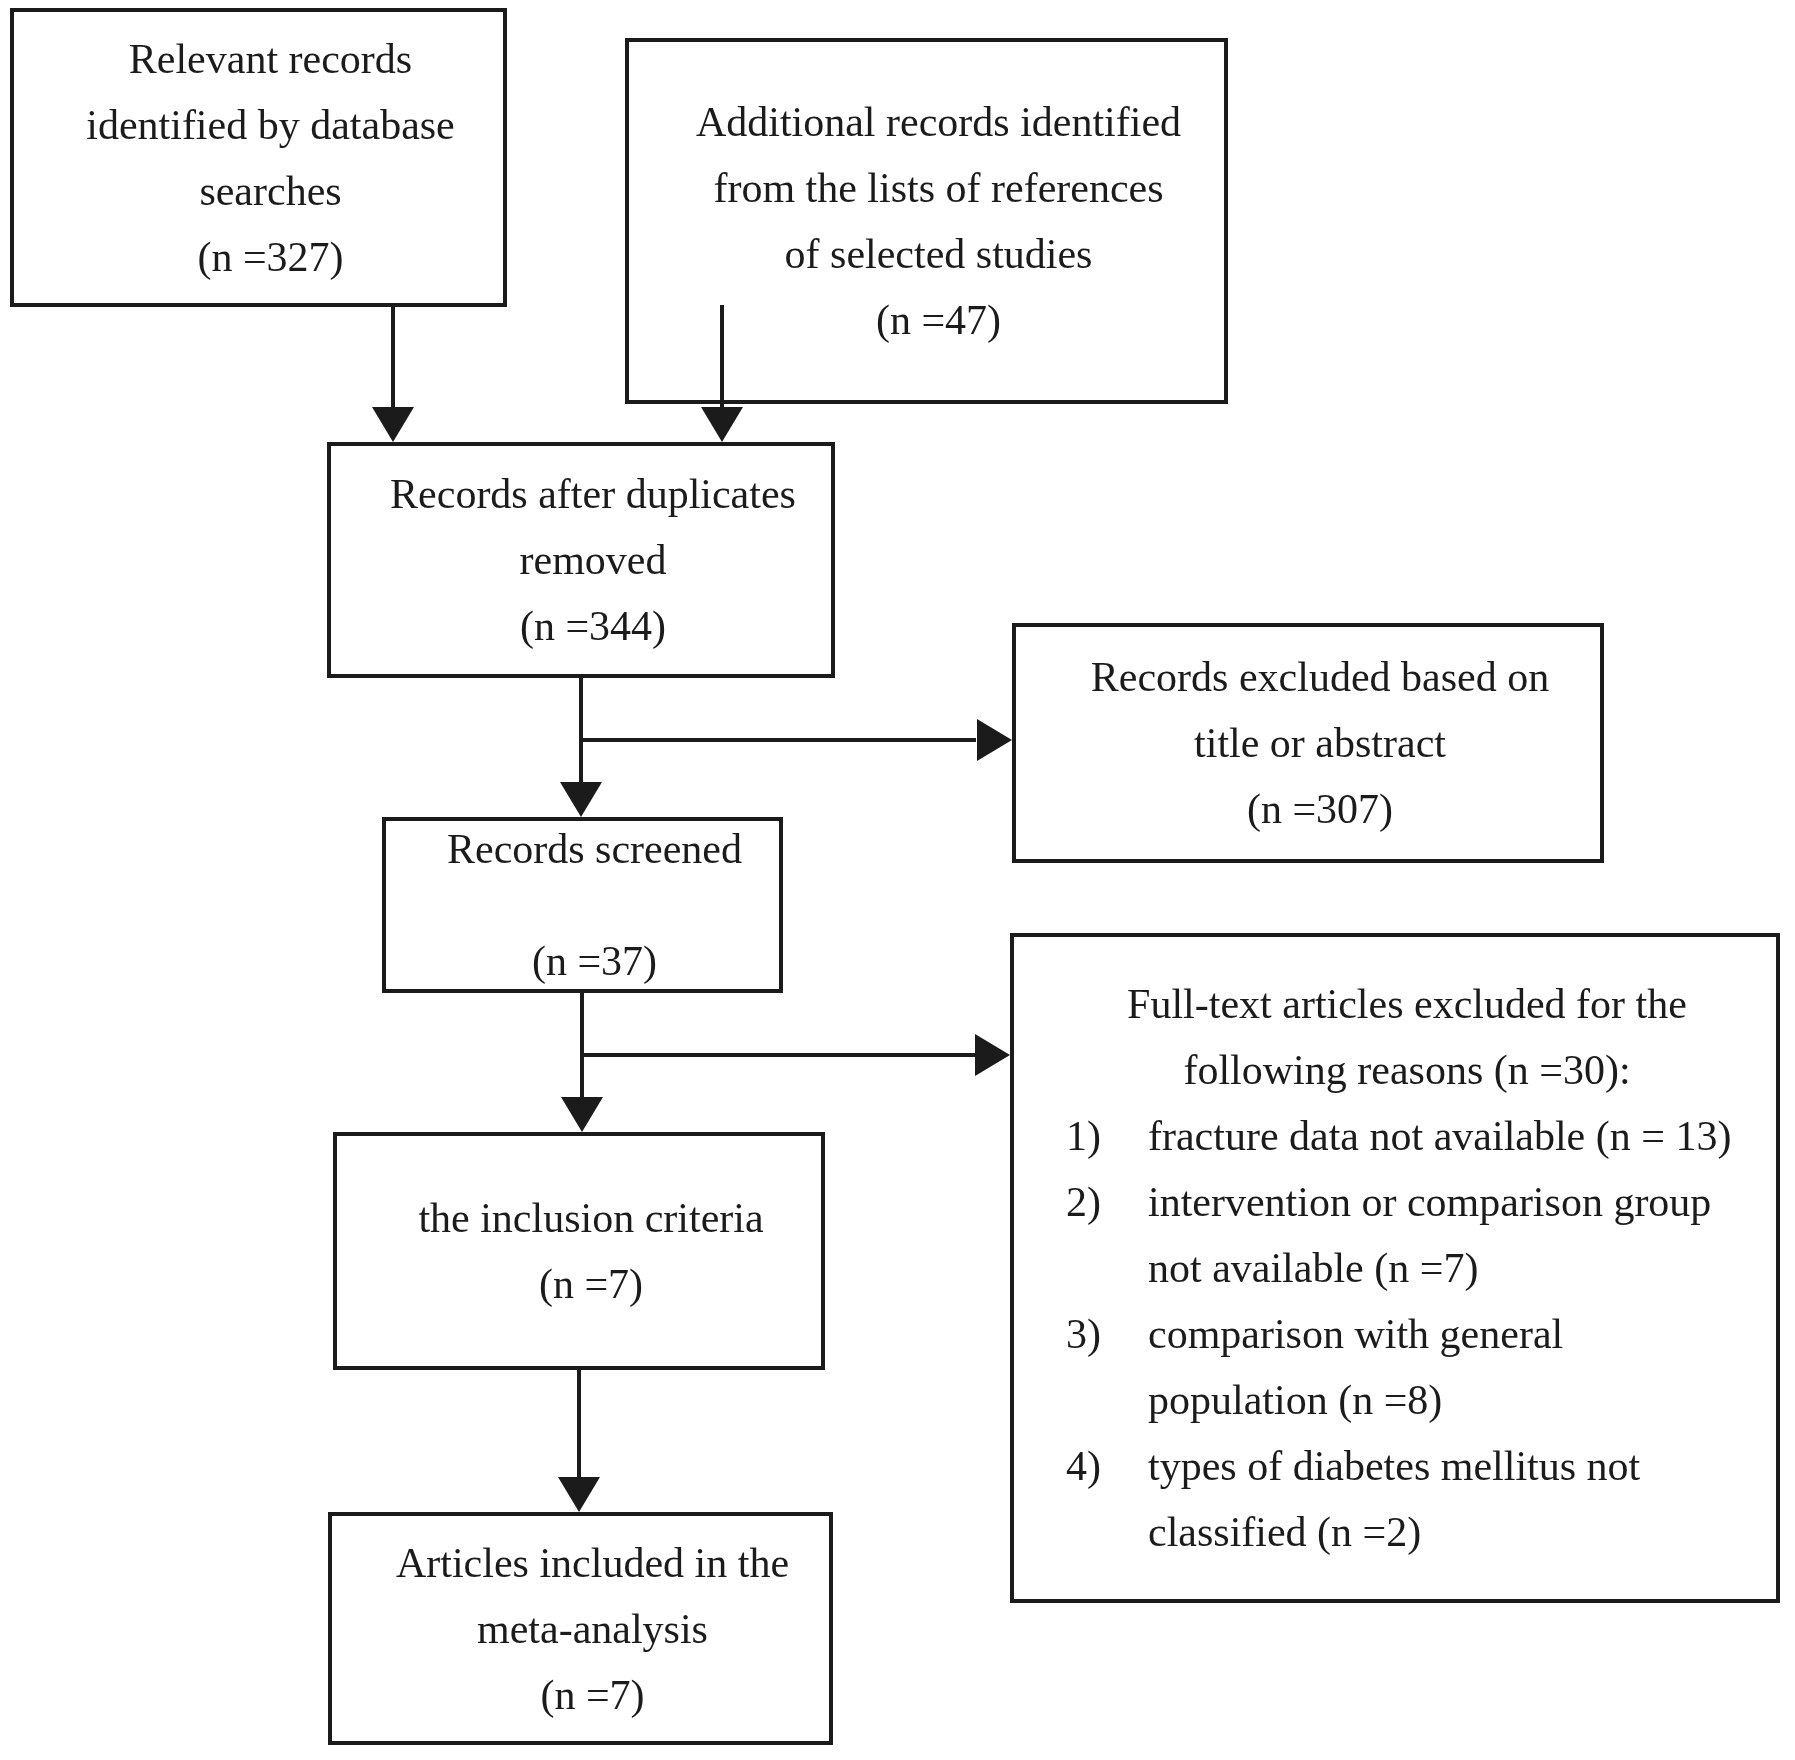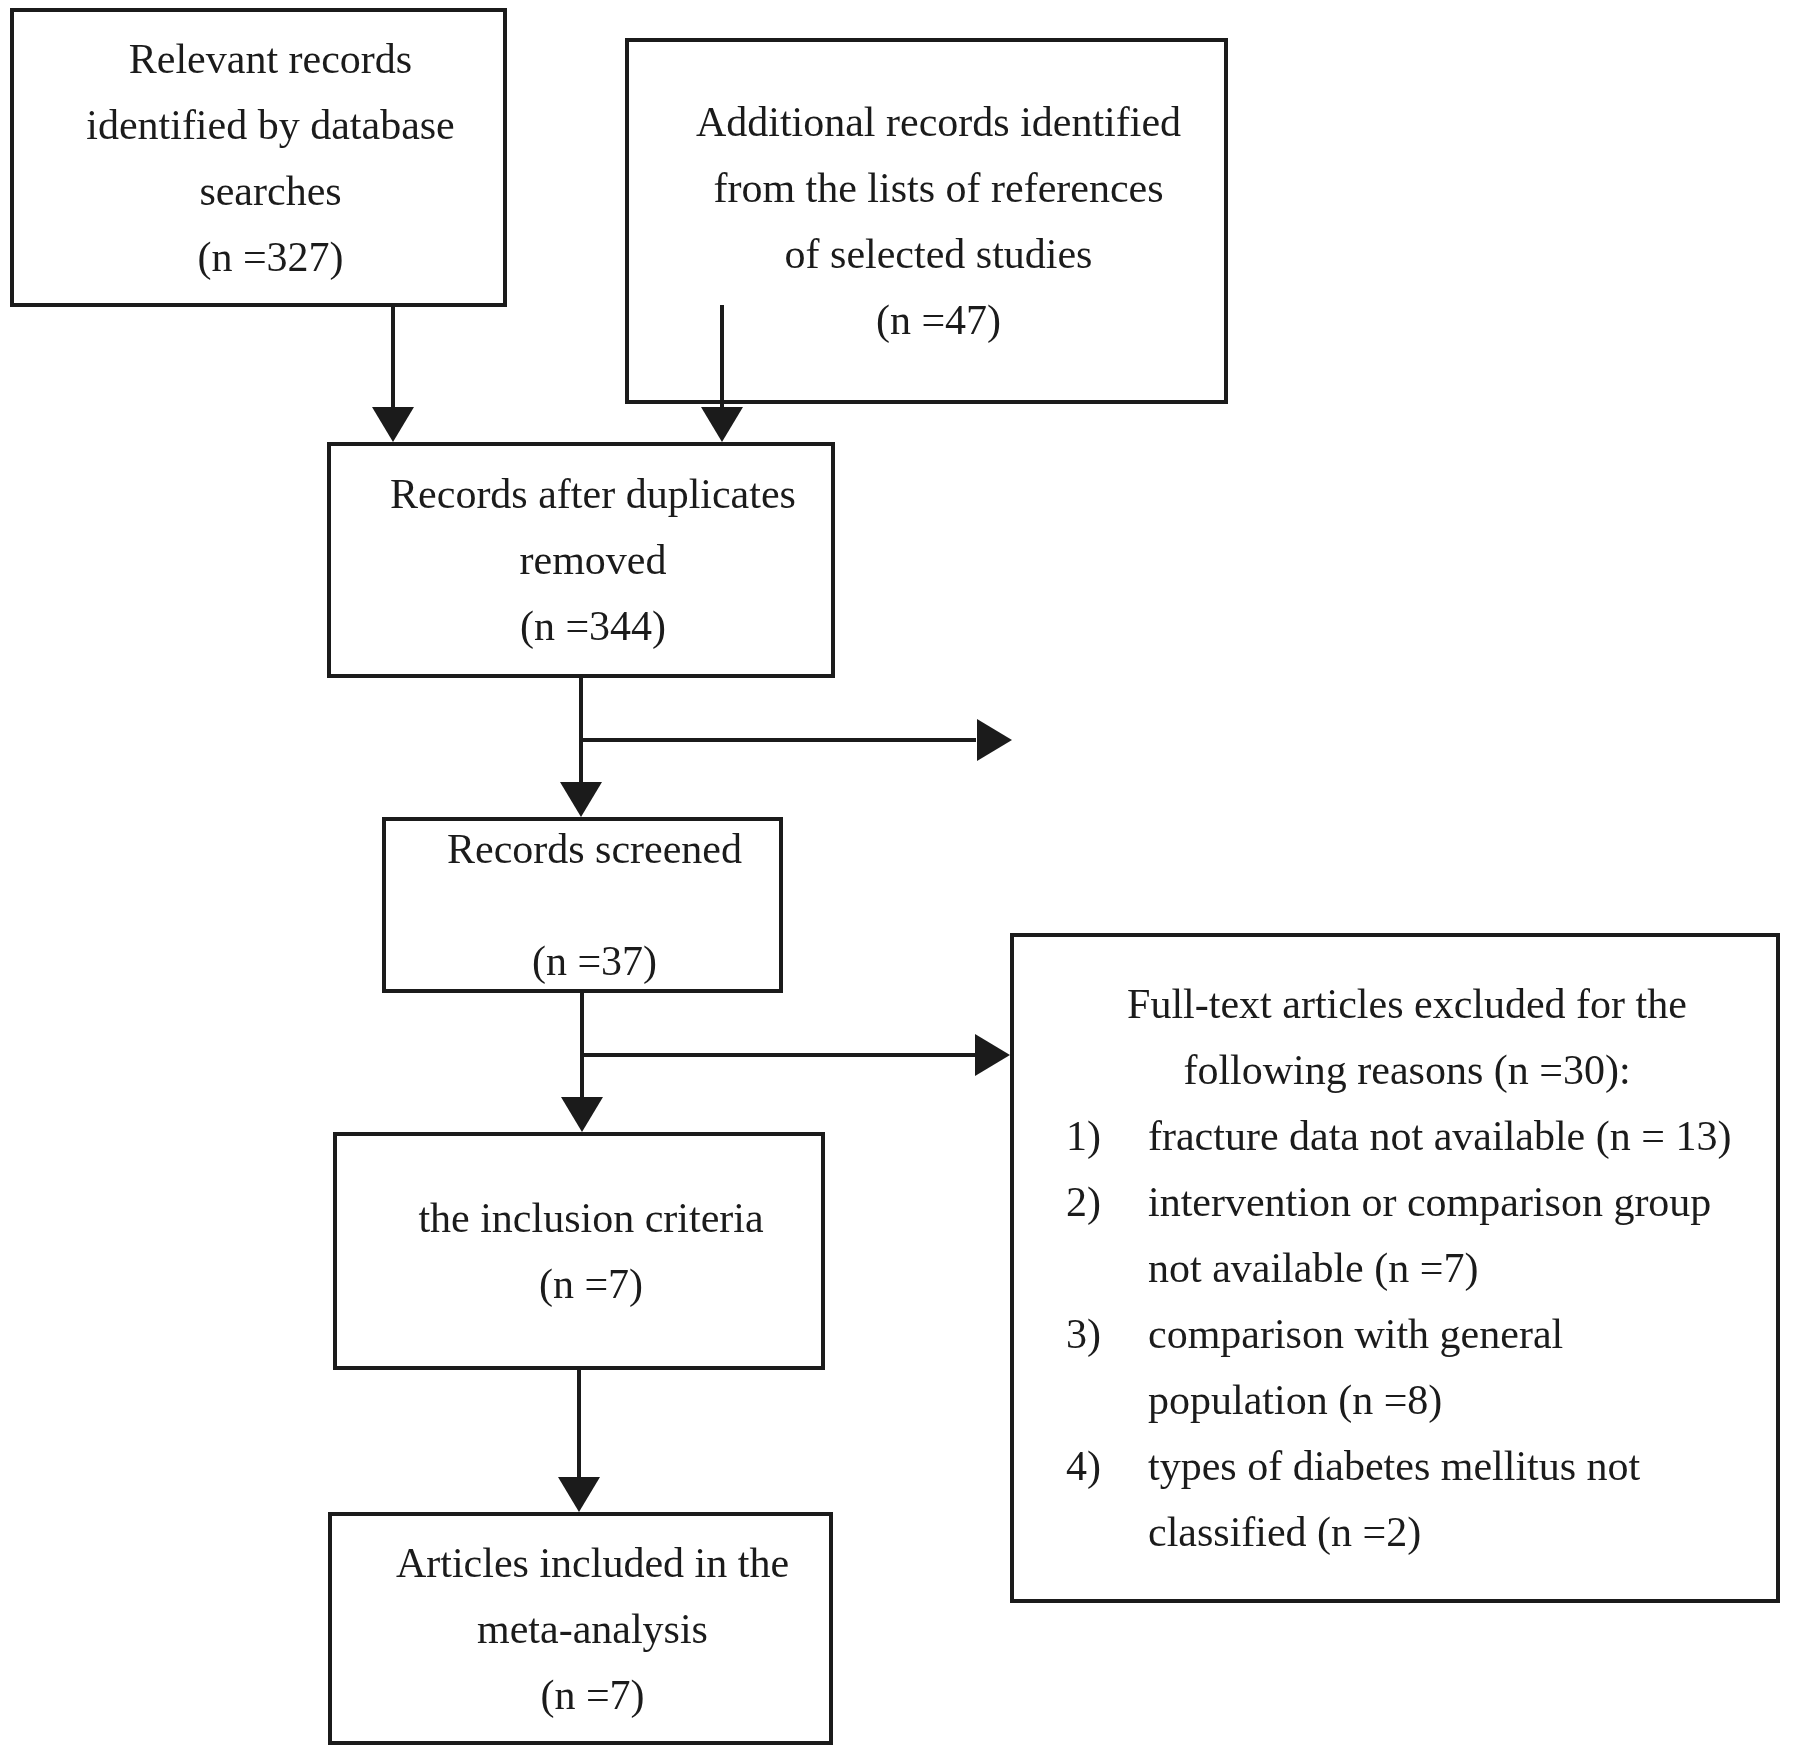--- a/index.html
+++ b/index.html
@@ -104,20 +104,25 @@
     <div class="bx-line">removed</div>
     <div class="bx-line">(n =344)</div>
   </div>
 
   <div class="vline" style="left:579px; top:678px; width:4px; height:106px;"></div>
   <div class="head-down" style="left:560px; top:782px;"></div>
 
   <div class="hline" style="left:579px; top:738px; width:397px; height:4px;"></div>
   <div class="head-right" style="left:977px; top:719px;"></div>
 
+  <div class="box" style="left:1012px; top:623px; width:592px; height:240px;">
+    <div class="bx-line">Records excluded based on</div>
+    <div class="bx-line">title or abstract</div>
+    <div class="bx-line">(n =307)</div>
+  </div>
 
   <div class="box" style="left:382px; top:817px; width:401px; height:176px;gap:46px;">
     <div class="bx-line">Records screened</div>
     <div class="bx-line">(n =37)</div>
   </div>
 
   <div class="vline" style="left:580px; top:993px; width:4px; height:105px;"></div>
   <div class="head-down" style="left:561px; top:1097px;"></div>
 
   <div class="hline" style="left:580px; top:1053px; width:395px; height:4px;"></div>

